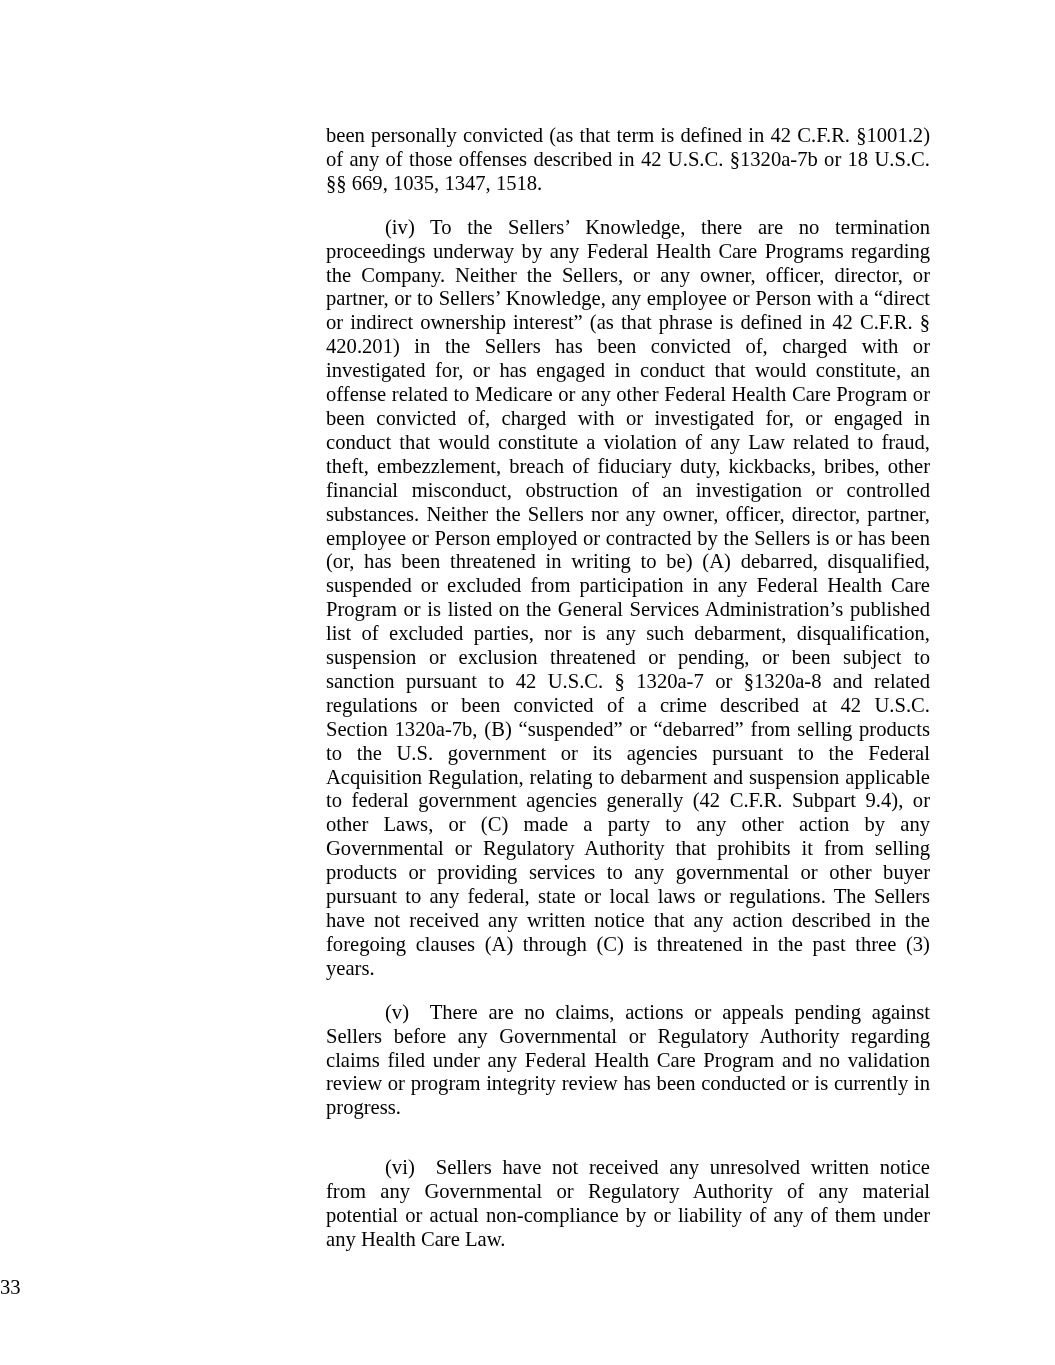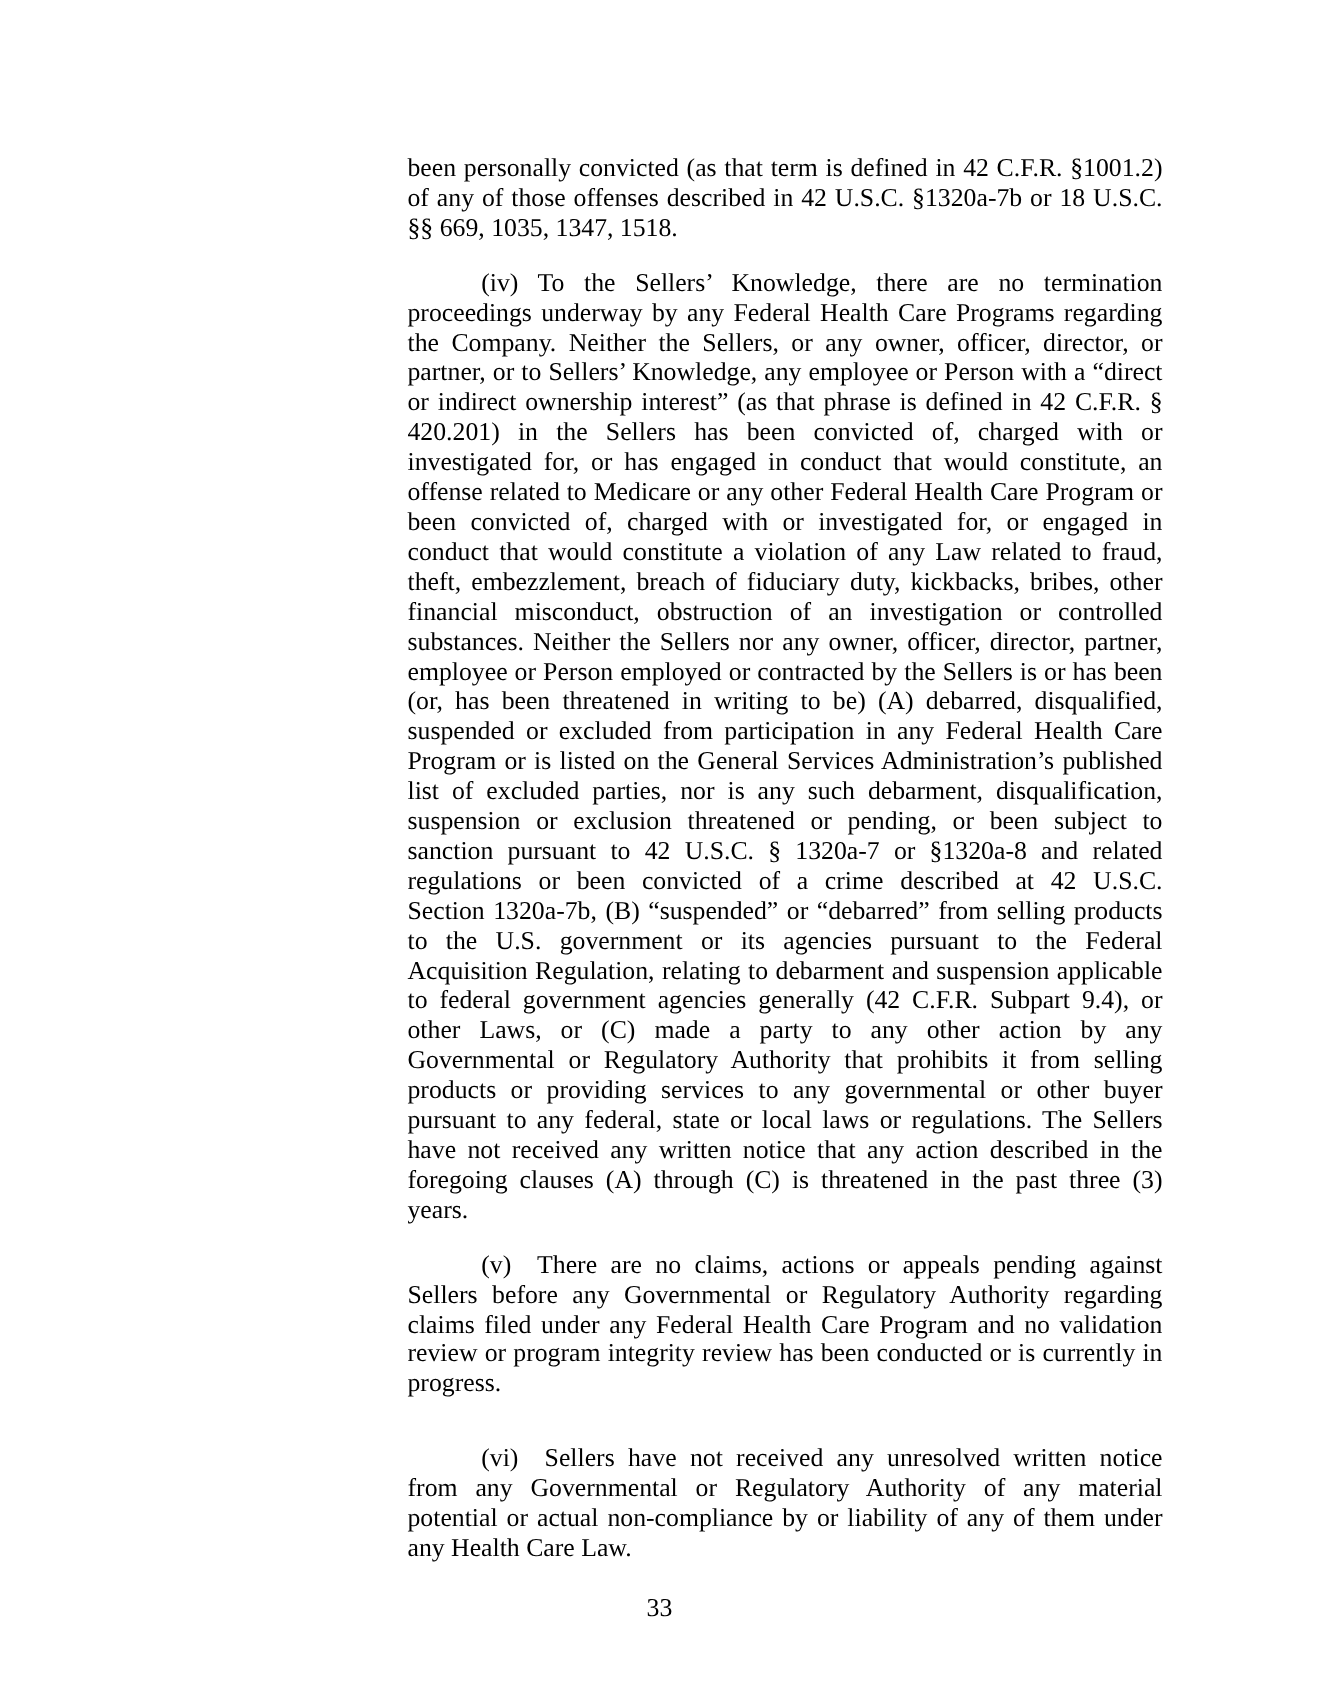--- a/index.html
+++ b/index.html
@@ -31,21 +31,21 @@
     margin: 0 0 20px 0;
   }
   p.para:last-child { margin-bottom: 0; margin-top: 36px; }
   p.para.indent { text-indent: 59px; }
   span.u { text-underline-offset: 2px; }
   .page-number {
     position: absolute;
     top: 1276px;
     left: 0;
     width: 1055px;
-    text-align: center;
+    text-align: left;
     font-size: 20.6px;
     line-height: 23.9px;
     color: #000000;
   }
 </style>
 </head>
 <body>
 
 <div class="page">
   <div class="text-block">

